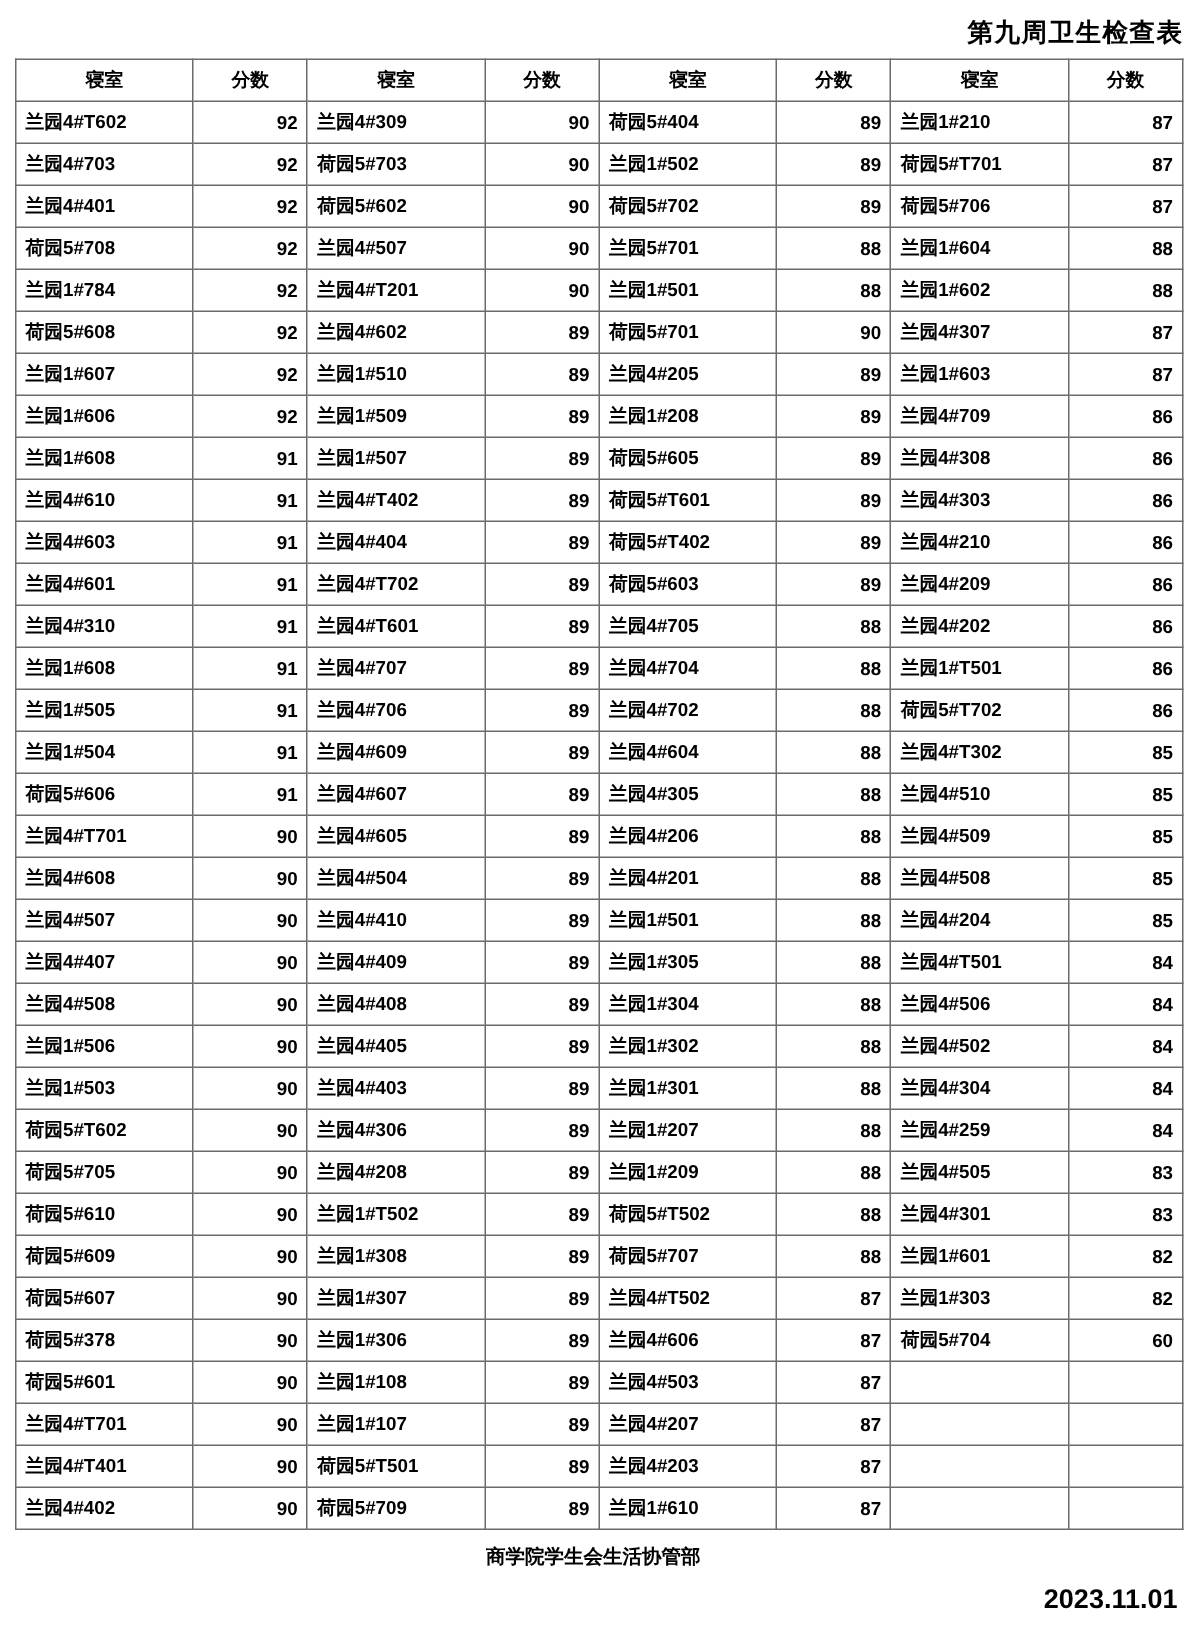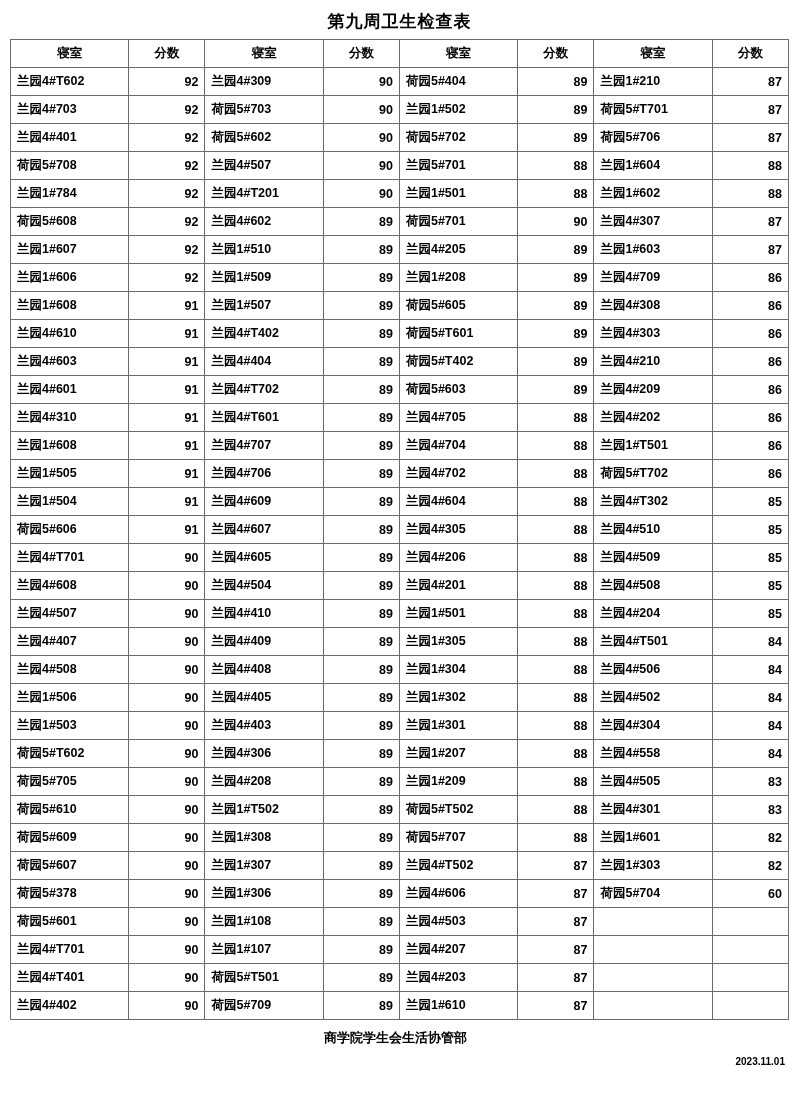--- a/index.html
+++ b/index.html
@@ -15,21 +15,21 @@
     overflow: hidden;
   }
   .page {
     position: relative;
     width: 799px;
     height: 1097px;
     box-sizing: border-box;
     padding: 6px 10px 0 10px;
   }
   .title {
-    text-align: center;
+    text-align: right;
     font-size: 17px;
     font-weight: bold;
     letter-spacing: 1px;
     padding: 4px 0 6px 0;
   }
   table.sheet {
     border-collapse: collapse;
     width: 779px;
     table-layout: fixed;
   }
@@ -65,21 +65,21 @@
     text-align: center;
     font-size: 13px;
     font-weight: bold;
     padding-top: 9px;
     padding-right: 8px;
     box-sizing: border-box;
   }
   .footer-date {
     width: 779px;
     text-align: right;
-    font-size: 10px;
+    font-size: 18px;
     font-weight: bold;
     padding-top: 9px;
     padding-right: 4px;
     box-sizing: border-box;
   }
 </style>
 </head>
 <body>
 
 <div class="page">
@@ -340,21 +340,21 @@
           <td class="room">兰园4#304</td>
           <td class="score">84</td>
         </tr>
         <tr>
           <td class="room">荷园5#T602</td>
           <td class="score">90</td>
           <td class="room">兰园4#306</td>
           <td class="score">89</td>
           <td class="room">兰园1#207</td>
           <td class="score">88</td>
-          <td class="room">兰园4#558</td>
+          <td class="room">兰园4#259</td>
           <td class="score">84</td>
         </tr>
         <tr>
           <td class="room">荷园5#705</td>
           <td class="score">90</td>
           <td class="room">兰园4#208</td>
           <td class="score">89</td>
           <td class="room">兰园1#209</td>
           <td class="score">88</td>
           <td class="room">兰园4#505</td>

